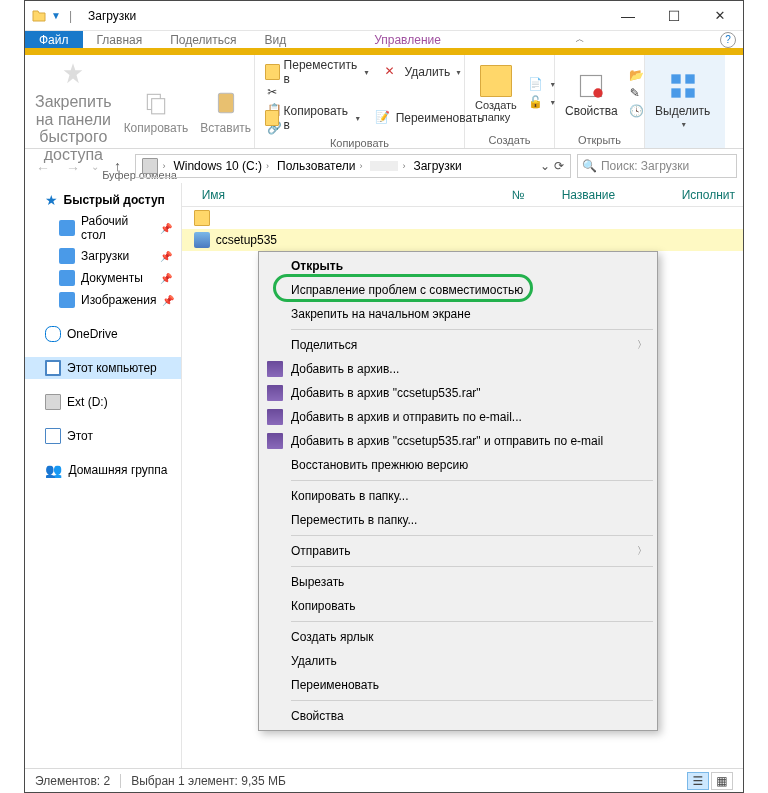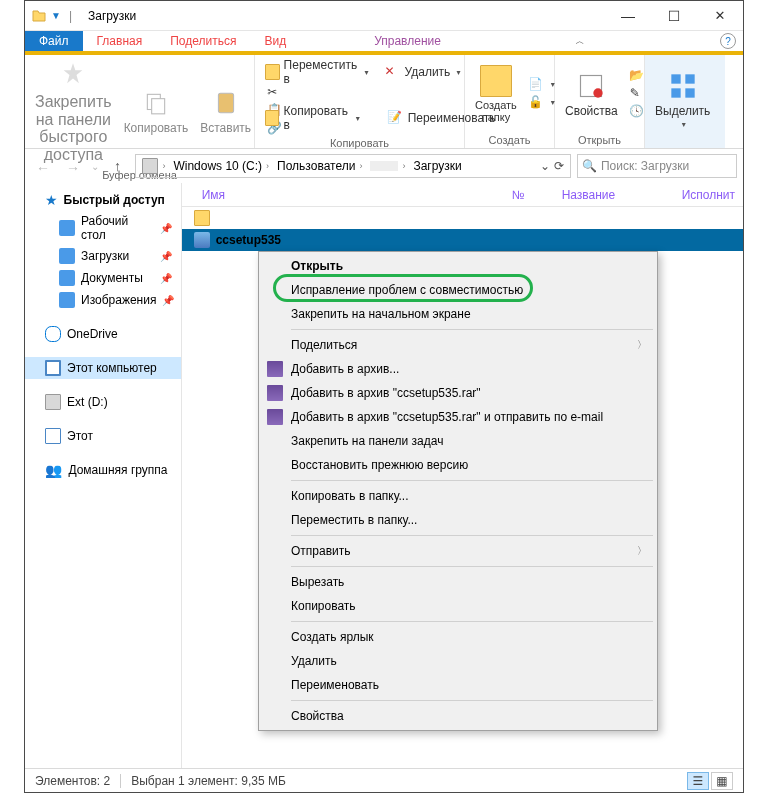--- a/index.html
+++ b/index.html
@@ -12,22 +12,22 @@
 .titlebar-icon{width:16px;height:16px;}
 .qa-down{color:#1979ca;font-size:10px;}
 .titlebar-sep{color:#888;margin:0 4px;}
 .titlebar-title{padding:0 6px;display:flex;align-items:center;}
 .titlebar-tab{background:#f5daf5;border:1px solid #e1b8e1;border-bottom:none;padding:2px 10px;margin-left:140px;font-size:12px;display:flex;align-items:center;height:22px;align-self:flex-end;}
 .win-btns{margin-left:auto;display:flex;}
 .win-btn{width:46px;display:flex;align-items:center;justify-content:center;font-size:14px;color:#333;}
 .win-btn.close{font-size:13px;}
 
 
-.menubar{height:24px;display:flex;align-items:stretch;background:#fff;border-bottom:4px solid #eab308;}
-.menu-tab{padding:4px 14px;display:flex;align-items:center;color:#ef4444;}
+.menubar{height:24px;display:flex;align-items:stretch;background:#fff;border-bottom:7px solid #eab308;}
+.menu-tab{padding:4px 14px;display:flex;align-items:center;color:#737373;}
 .menu-tab.file{background:#1979ca;color:#fff;}
 .menu-tab.manage{color:#a050a0;}
 .menu-help{margin-left:auto;width:30px;display:flex;align-items:center;justify-content:center;}
 .help-btn{width:16px;height:16px;border:1px solid #999;border-radius:50%;color:#1979ca;font-size:10px;display:flex;align-items:center;justify-content:center;}
 .caret-up{color:#555;font-size:9px;margin-right:8px;align-self:center;}
 
 
 .ribbon{height:94px;background:#fff;border-bottom:1px solid #dadada;display:flex;}
 .ribbon-group{border-right:1px solid #e5e5e5;display:flex;flex-direction:column;height:100%;}
 .ribbon-items{flex:1;display:flex;align-items:center;padding:2px 6px;gap:4px;}
@@ -55,26 +55,26 @@
 .sidebar{width:165px;border-right:1px solid #e5e5e5;padding:6px 0;overflow:hidden;}
 .sb-item{display:flex;align-items:center;gap:6px;padding:3px 8px 3px 20px;}
 .sb-item.indent{padding-left:34px;}
 .sb-item.sel{background:#cde8ff;}
 .sb-icon{width:16px;height:16px;flex-shrink:0;}
 .pin{color:#888;font-size:10px;margin-left:auto;}
 .sb-spacer{height:12px;}
 
 .filelist{flex:1;position:relative;}
 .list-header{height:24px;border-bottom:1px solid #e5e5e5;display:flex;align-items:center;padding-left:12px;}
-.col{color:#8b5cf6;padding:0 8px;}
+.col{color:#0f766e;padding:0 8px;}
 .col.name{width:310px;}
 .col.num{width:50px;}
 .col.title{width:120px;}
 .row{display:flex;align-items:center;padding:2px 12px;gap:6px;height:22px;}
-.row.sel{background:#0369a1;font-weight:bold;}
+.row.sel{background:#fef9c3;}
 .file-icon{width:16px;height:16px;flex-shrink:0;}
 
 
 .ctx{position:absolute;left:258px;top:251px;width:400px;background:#f0f0f0;border:1px solid #a0a0a0;box-shadow:3px 3px 8px rgba(0,0,0,0.25);padding:2px;}
 .ctx-item{display:flex;align-items:center;height:24px;padding:0 8px 0 30px;position:relative;}
 .ctx-item.bold{font-weight:600;}
 .ctx-icon{position:absolute;left:6px;width:16px;height:16px;}
 .ctx-arrow{margin-left:auto;color:#555;font-size:10px;}
 .ctx-sep{height:1px;background:#d0d0d0;margin:3px 2px 3px 30px;}
 .ctx-highlight{position:absolute;border:3px solid #23b14d;border-radius:18px;pointer-events:none;}
@@ -183,21 +183,21 @@
               <span class="si ic-folder"></span>
               <span>Переместить в</span>
               <span class="dd">▾</span>
             </div>
           <div class="rb-small">
               <span class="si" style="color:#c33">✕</span>
               <span>Удалить</span>
               <span class="dd">▾</span>
             </div>
         </div>
-        <div style="display:flex;gap:20px;margin-top:12px">
+        <div style="display:flex;gap:8px;margin-top:12px">
           <div class="rb-small">
               <span class="si ic-folder"></span>
               <span>Копировать в</span>
               <span class="dd">▾</span>
             </div>
           <div class="rb-small">
               <span class="si">📝</span>
               <span>Переименовать</span>
             </div>
         </div>
@@ -407,24 +407,25 @@
   <div class="ctx-item">
       <span class="ctx-icon ic-rar"></span>
       <span>Добавить в архив...</span>
     </div>
   <div class="ctx-item">
       <span class="ctx-icon ic-rar"></span>
       <span>Добавить в архив "ccsetup535.rar"</span>
     </div>
   <div class="ctx-item">
       <span class="ctx-icon ic-rar"></span>
+      <span>Добавить в архив и отправить по e-mail...</span>
+    </div>
+  <div class="ctx-item">
+      <span class="ctx-icon ic-rar"></span>
       <span>Добавить в архив "ccsetup535.rar" и отправить по e-mail</span>
-    </div>
-  <div class="ctx-item">
-      <span>Закрепить на панели задач</span>
     </div>
   <div class="ctx-item">
       <span>Восстановить прежнюю версию</span>
     </div>
   <div class="ctx-sep"></div>
   <div class="ctx-item">
       <span>Копировать в папку...</span>
     </div>
   <div class="ctx-item">
       <span>Переместить в папку...</span>

